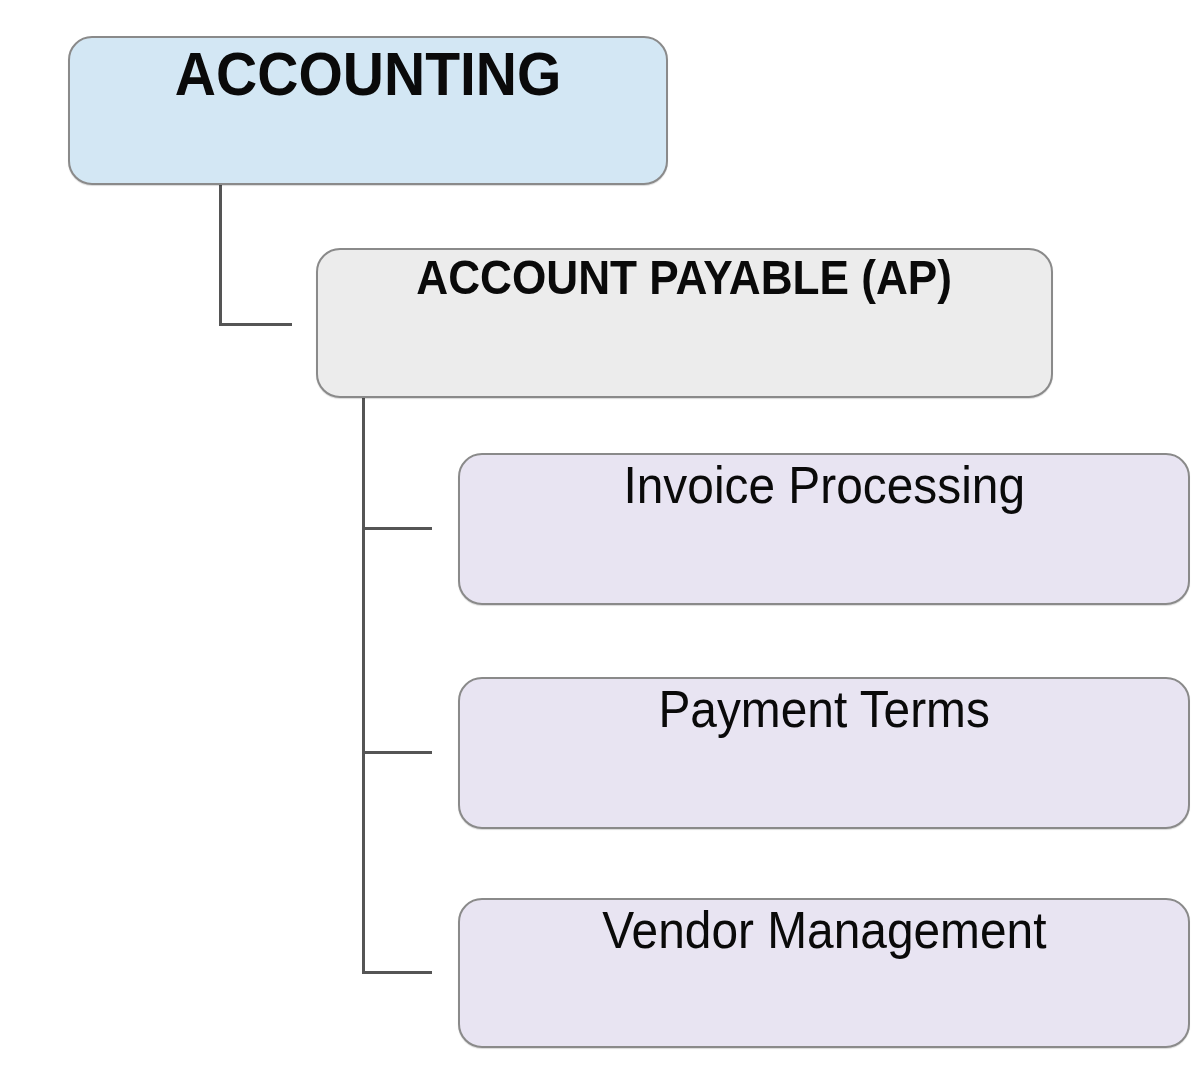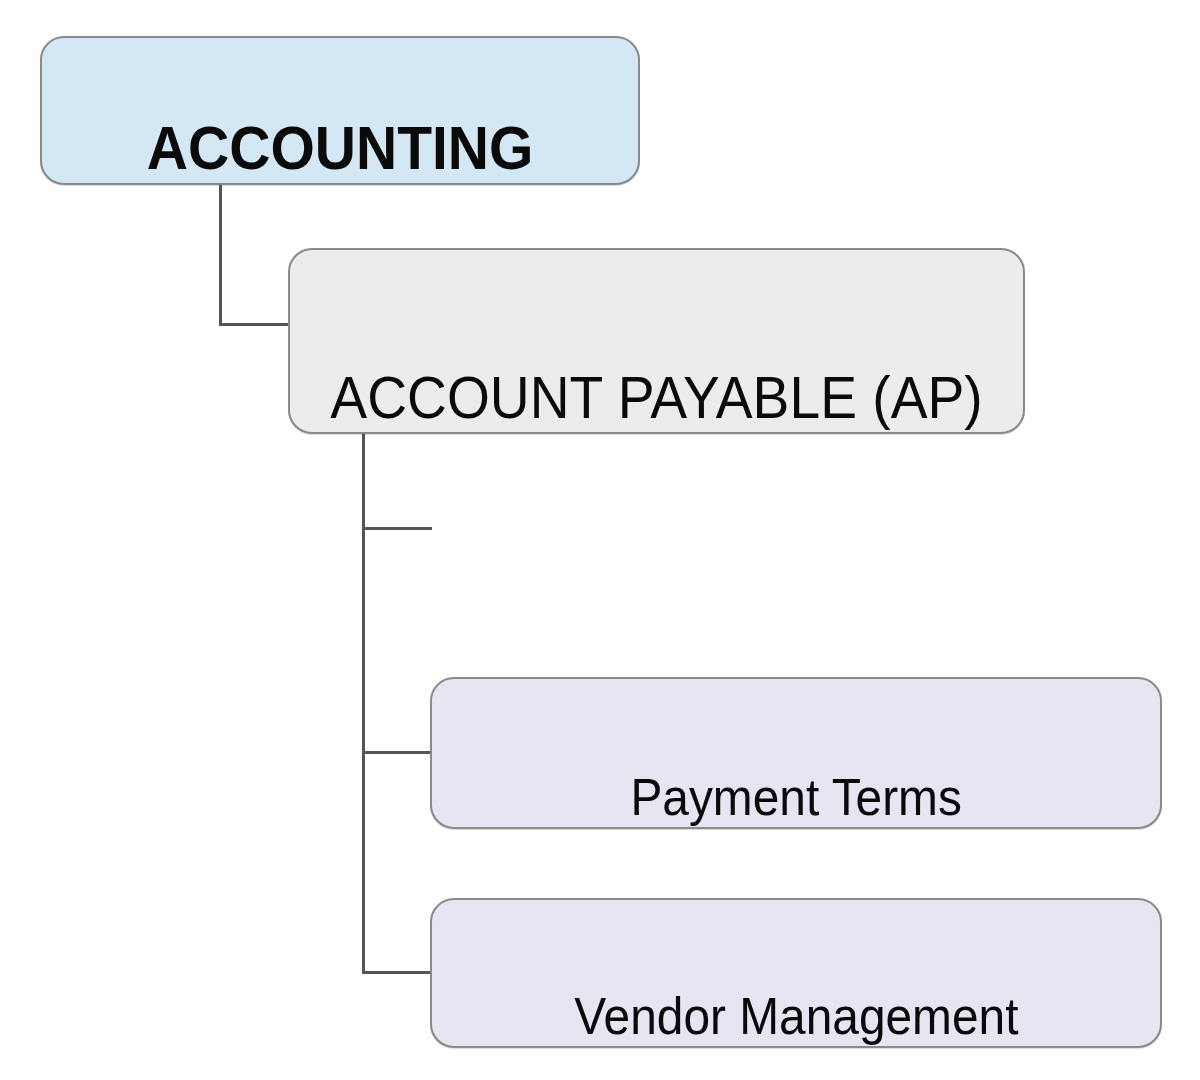--- a/index.html
+++ b/index.html
@@ -14,45 +14,46 @@
     height: 1080px;
     background: #ffffff;
     overflow: hidden;
   }
   .node {
     position: absolute;
     box-sizing: border-box;
     border: 2px solid #8a8a8a;
     border-radius: 24px;
     display: flex;
-    align-items: flex-end;
+    align-items: flex-start;
     justify-content: center;
     color: #0a0a0a;
     box-shadow: 0 1px 1px rgba(0,0,0,0.15);
+    margin-left: 28px;
   }
   .node .label {
     display: inline-block;
     white-space: nowrap;
     transform: scaleX(0.92);
   }
   
   .node.root {
     left: 40px; top: 36px;
     width: 600px; height: 149px;
     background: #d3e7f4;
     font-weight: 700;
     font-size: 62px;
   }
   
   .node.branch {
     left: 288px; top: 248px;
-    width: 737px; height: 186px;
+    width: 737px; height: 150px;
     background: #ececec;
-    font-weight: 400;
-    font-size: 60px;
+    font-weight: 700;
+    font-size: 48px;
   }
   
   .node.leaf {
     left: 430px;
     width: 732px; height: 152px;
     background: #e8e4f2;
     font-weight: 400;
     font-size: 52px;
   }
   .node.leaf-1 { top: 453px; }
@@ -93,20 +94,23 @@
   <div class="connector conn-stub conn-stub-3"></div>
 
   <div class="node root" style="background-color: rgb(211, 231, 244);">
     <span class="label">ACCOUNTING</span>
   </div>
 
   <div class="node branch" style="background-color: rgb(236, 236, 236);">
     <span class="label">ACCOUNT PAYABLE (AP)</span>
   </div>
 
+  <div class="node leaf leaf-1" style="background-color: rgb(232, 228, 242);">
+    <span class="label">Invoice Processing</span>
+  </div>
 
   <div class="node leaf leaf-3" style="background-color: rgb(232, 228, 242);">
     <span class="label">Vendor Management</span>
   </div>
 
   <div class="node leaf leaf-2" style="background-color: rgb(232, 228, 242);">
     <span class="label">Payment Terms</span>
   </div>
 
 </div>

